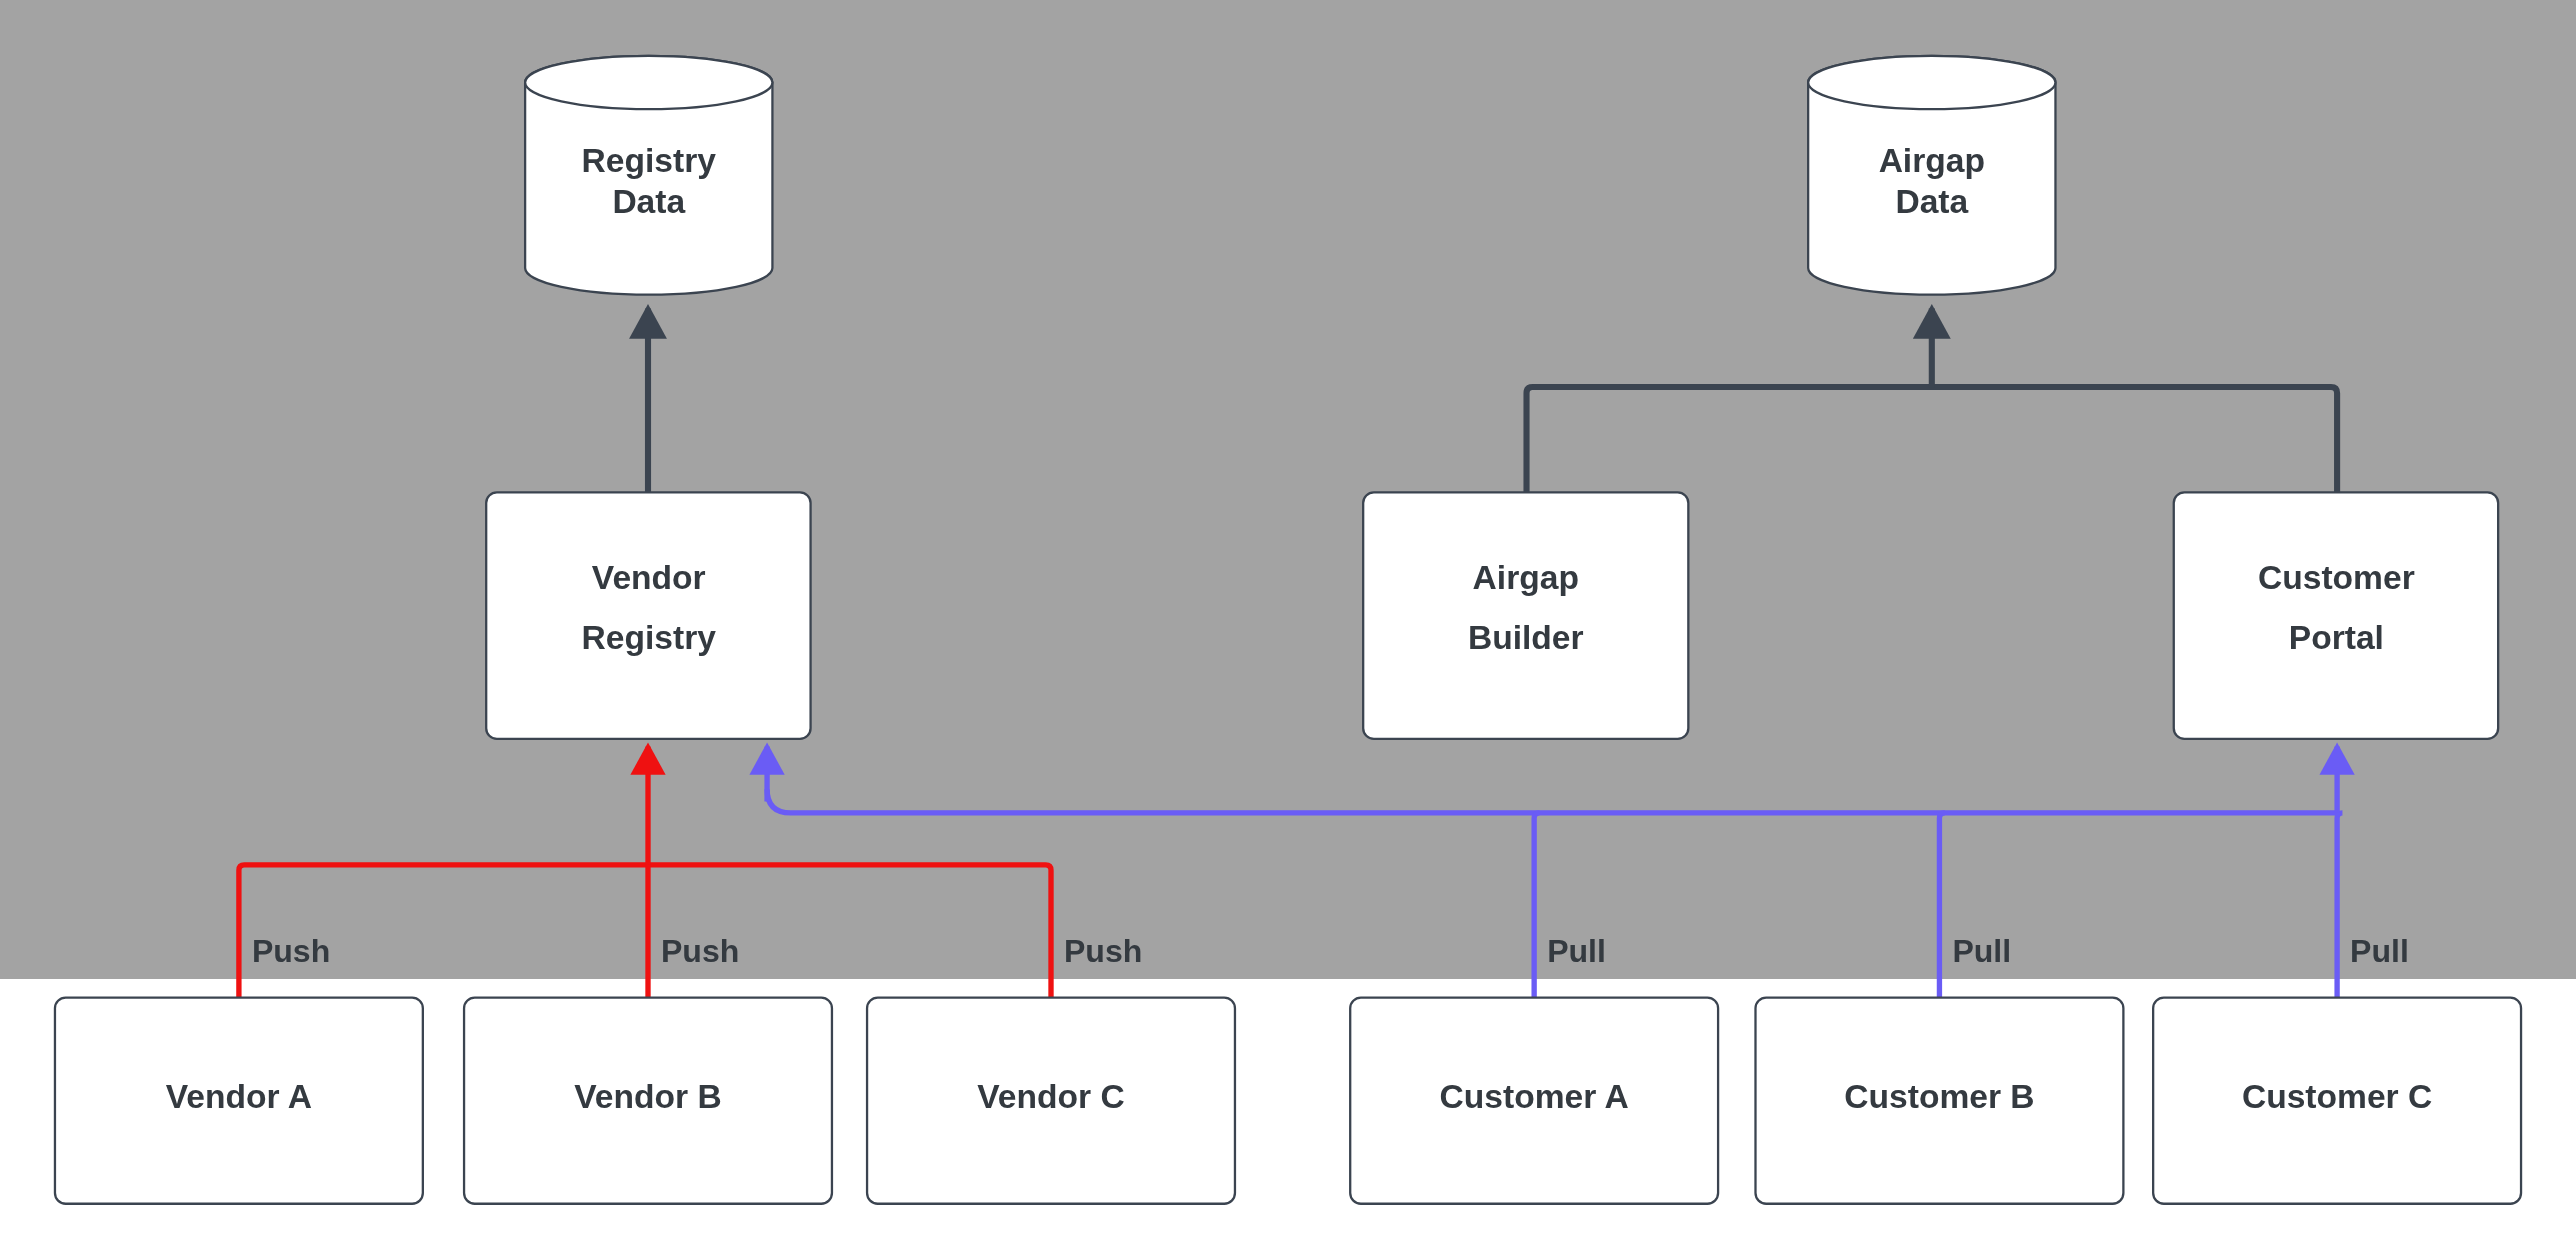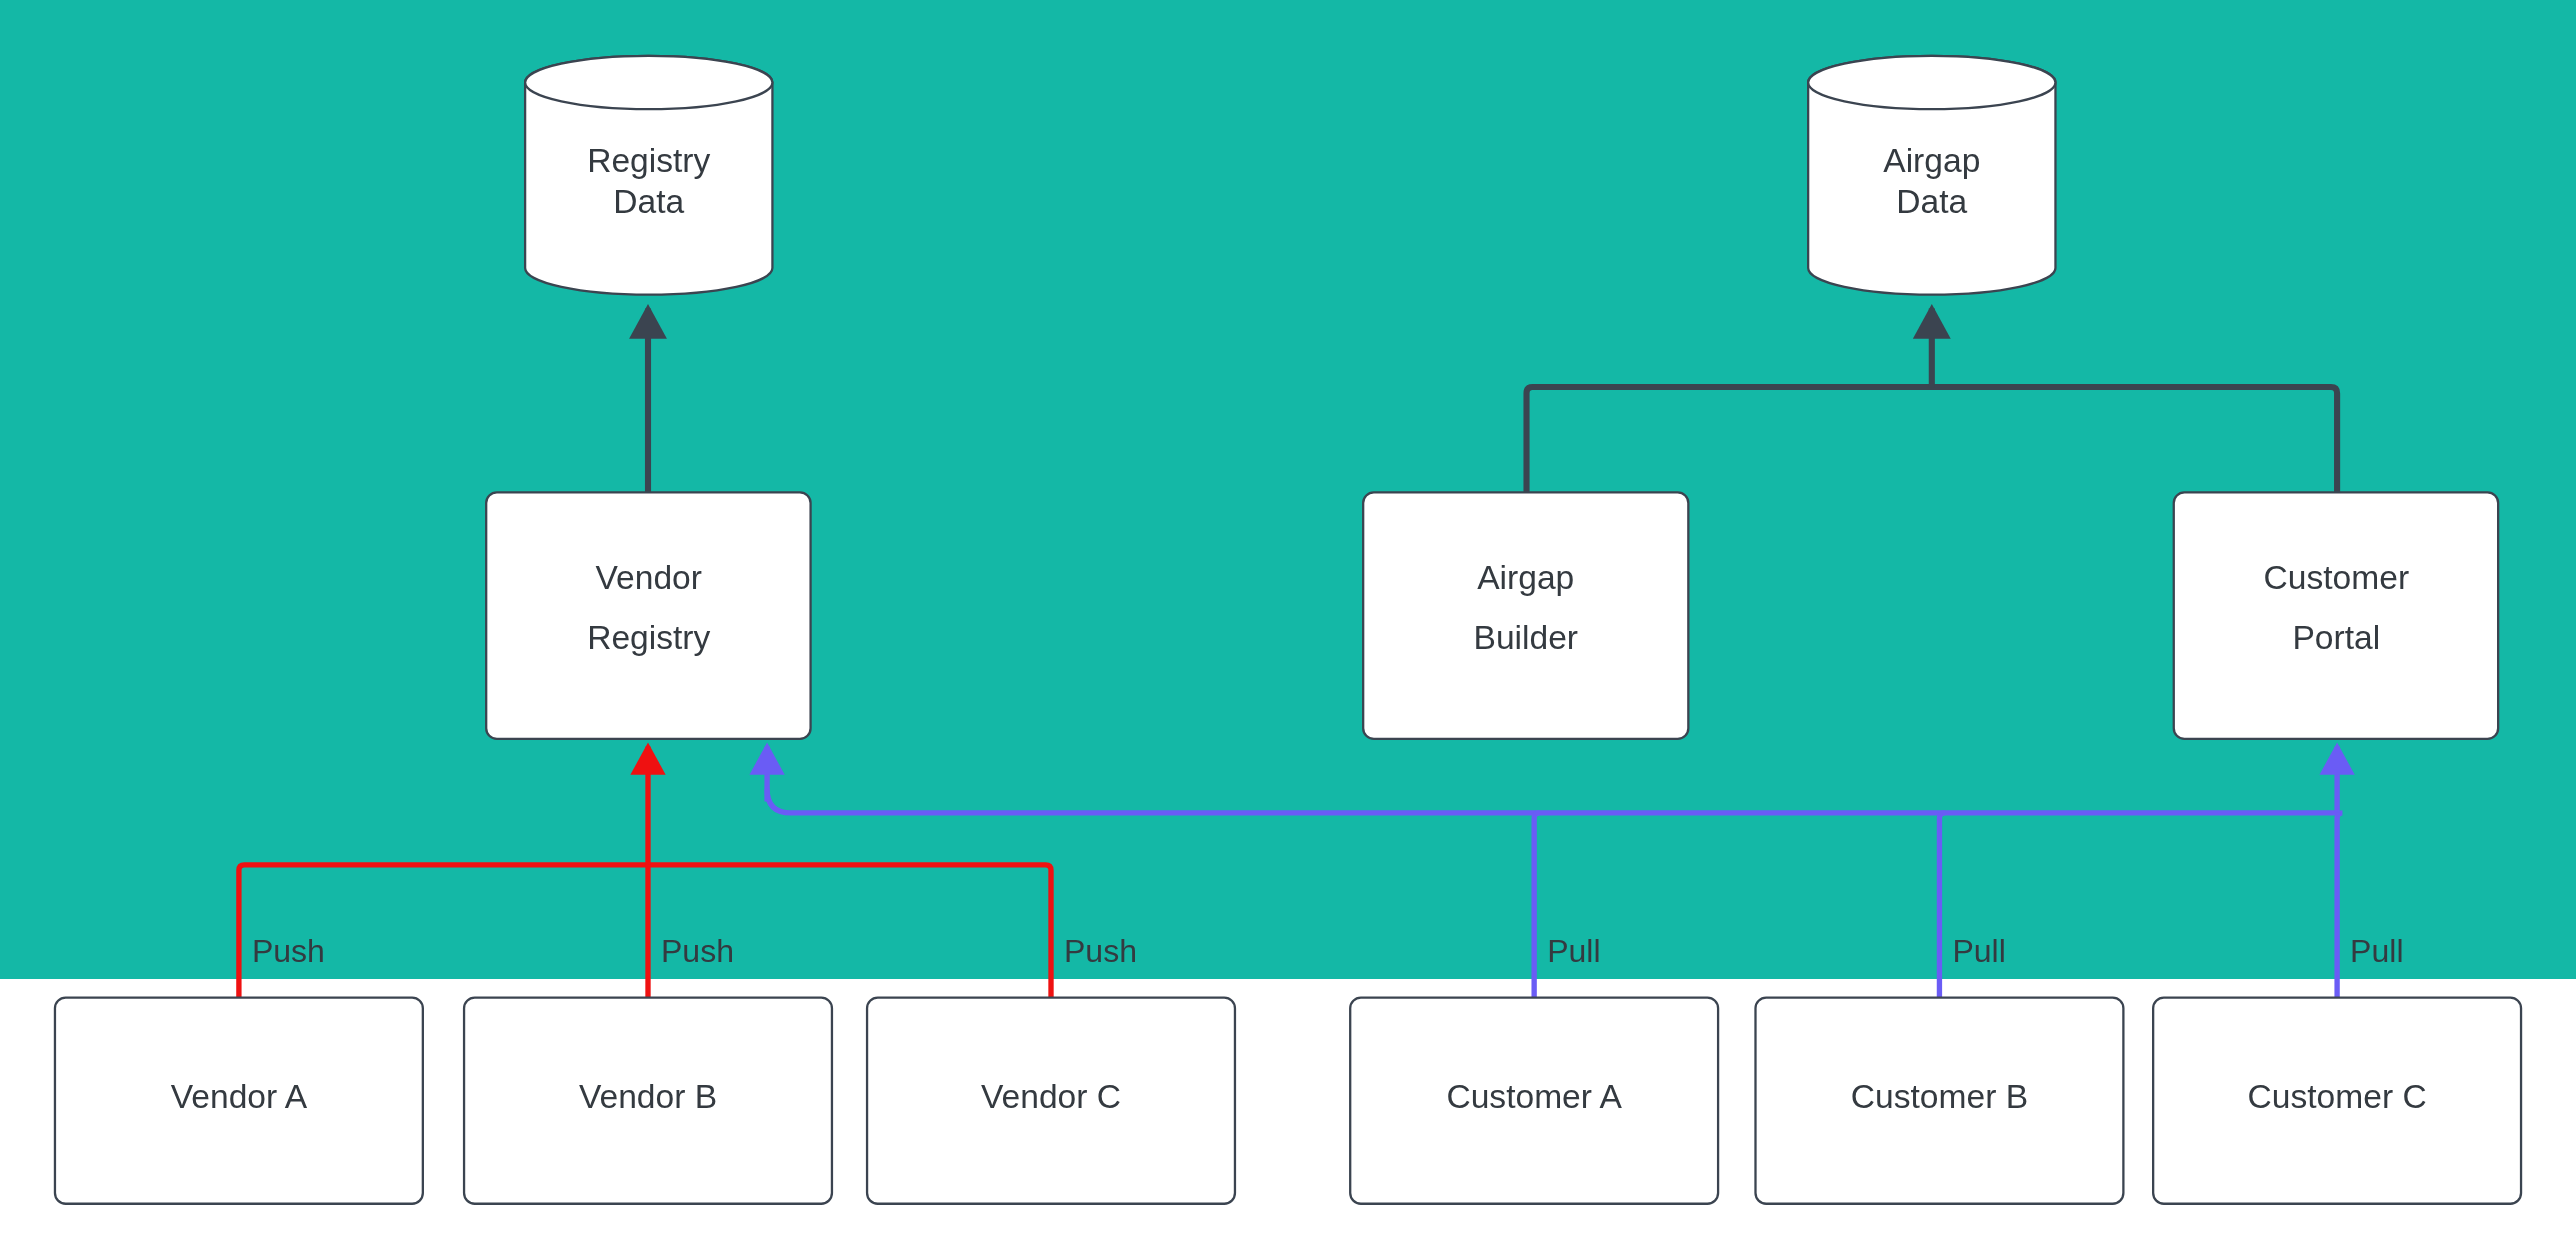--- a/index.html
+++ b/index.html
@@ -10,21 +10,22 @@
   body {
     width: 2576px;
     height: 1258px;
     overflow: hidden;
     font-family: "Liberation Sans", sans-serif;
   }
   #diagram-root {
     position: relative;
     width: 2576px;
     height: 979px;
-    background: #14b8a6;
+    background: #a3a3a3;
+    font-weight: bold;
   }
   svg.canvas {
     position: absolute;
     top: 0;
     left: 0;
     width: 2576px;
     height: 1258px;
     display: block;
   }
   .node-shape {

